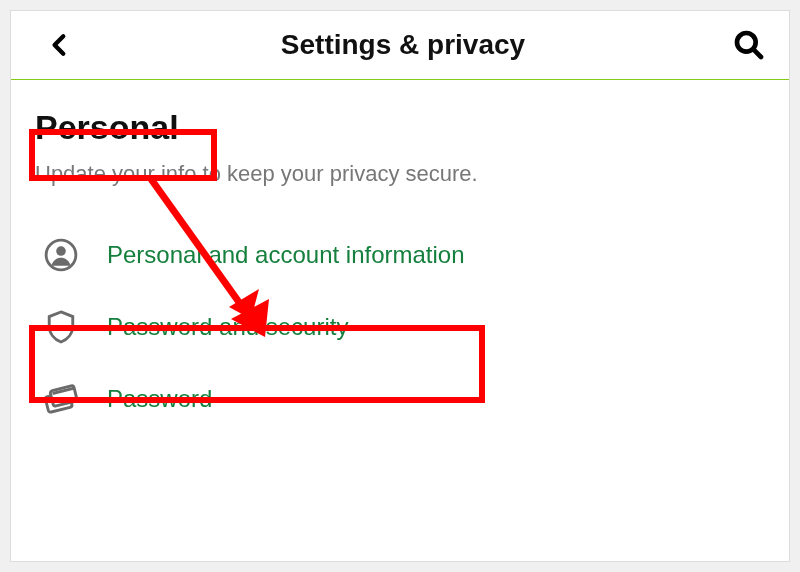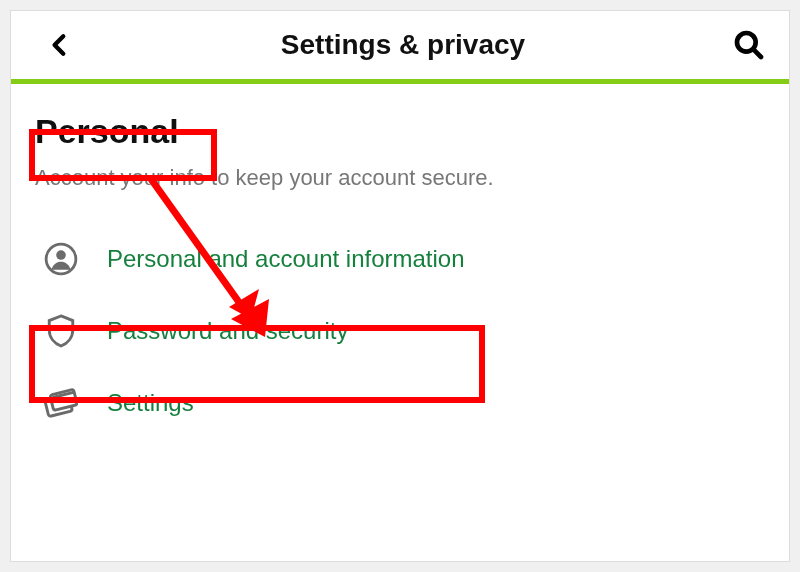--- a/index.html
+++ b/index.html
@@ -18,21 +18,21 @@
       height: 552px;
       border: 1px solid #ddd;
       position: relative;
       overflow: hidden;
     }
     .header {
       display: flex;
       align-items: center;
       justify-content: space-between;
       padding: 18px 24px 18px 36px;
-      border-bottom: 5px solid #84cc16;
+      border-bottom: 1px solid #84cc16;
     }
     .back-icon svg, .search-icon svg {
       display: block;
     }
     .header-title {
       font-size: 28px;
       font-weight: 700;
       color: #111;
       text-align: center;
       flex: 1;
@@ -117,21 +117,21 @@
     <span class="search-icon">
       <svg width="32" height="32" viewBox="0 0 24 24" fill="none">
         <circle cx="10" cy="10" r="7" stroke="#000" stroke-width="3.5"></circle>
         <line x1="15.5" y1="15.5" x2="21" y2="21" stroke="#000" stroke-width="3.5" stroke-linecap="round"></line>
       </svg>
     </span>
   </div>
 
   <div class="content">
     <div class="section-title">Personal</div>
-    <div class="section-subtitle">Account your info to keep your account secure.</div>
+    <div class="section-subtitle">Update your info to keep your privacy secure.</div>
 
     <div class="menu">
 
       <div class="menu-item">
         <span class="menu-icon">
           <svg width="34" height="34" viewBox="0 0 24 24" fill="none">
             <circle cx="12" cy="12" r="10.5" stroke="#6b6b6b" stroke-width="2"></circle>
             <circle cx="12" cy="9.2" r="3.4" fill="#6b6b6b"></circle>
             <path d="M5.2 19.5 C6.5 15.8 9 14 12 14 C15 14 17.5 15.8 18.8 19.5" fill="#6b6b6b"></path>
           </svg>
@@ -149,21 +149,21 @@
       </div>
 
       <div class="menu-item">
         <span class="menu-icon">
           <svg width="34" height="32" viewBox="0 0 28 24" fill="none">
             <rect x="2" y="8" width="20" height="13" rx="2" stroke="#6b6b6b" stroke-width="2.4" fill="#fff" transform="rotate(-14 12 14)"></rect>
             <rect x="6" y="3" width="20" height="13" rx="2" stroke="#6b6b6b" stroke-width="2.4" fill="#fff" transform="rotate(-14 16 9)"></rect>
             <line x1="7" y1="7.5" x2="25" y2="3" stroke="#6b6b6b" stroke-width="2.4"></line>
           </svg>
         </span>
-        <span class="menu-label">Settings</span>
+        <span class="menu-label">Password</span>
       </div>
 
     </div>
   </div>
 
   <div class="title-highlight"></div>
   <div class="row-highlight"></div>
   <svg class="arrow-annotation" viewBox="0 0 160 180">
     <line x1="20" y1="10" x2="120" y2="150" stroke="#f00" stroke-width="7"></line>
     <polygon points="120,150 128,120 98,138" fill="#f00"></polygon>

